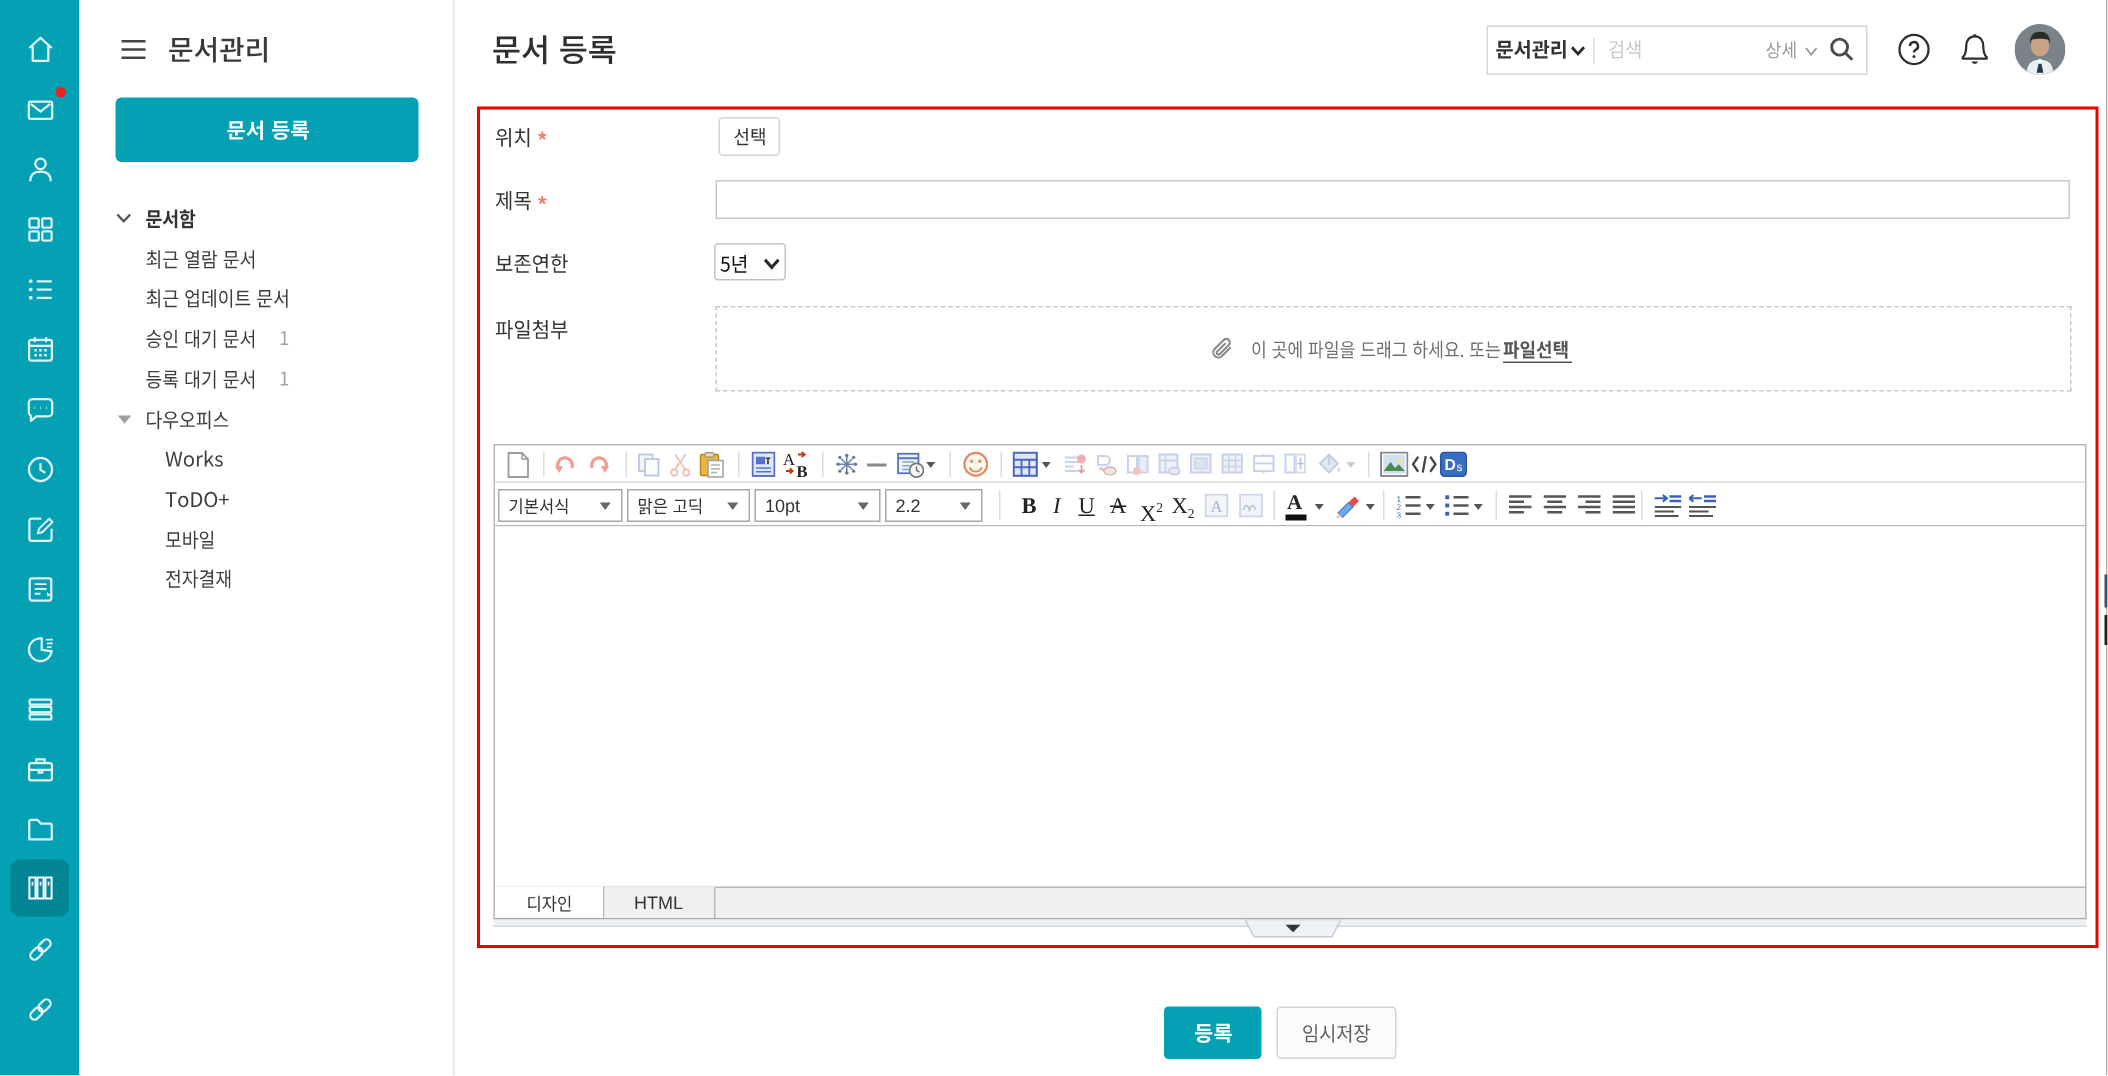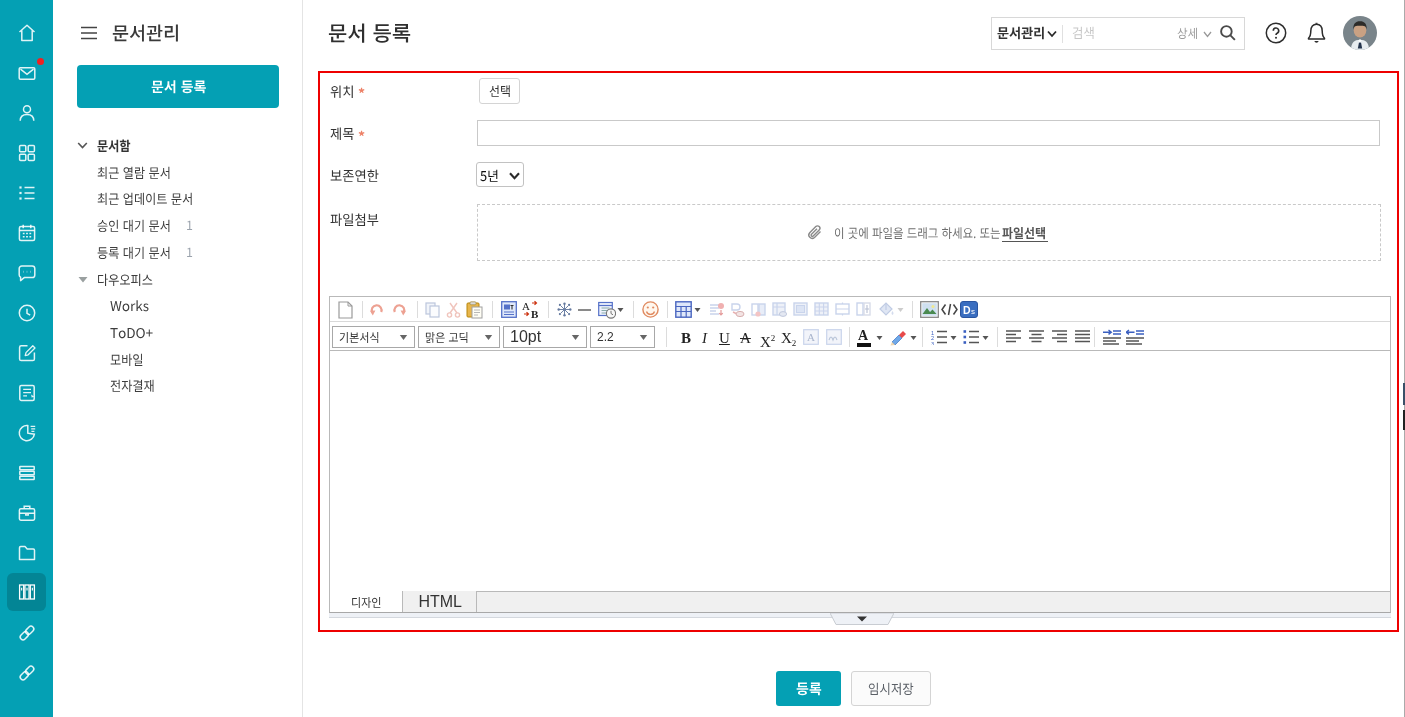--- a/index.html
+++ b/index.html
@@ -237,21 +237,21 @@
 <div class="abs" style="left:1002px;top:240.5px;width:46px;height:1px;background:#555"></div>
 <div class="abs" style="left:329px;top:296px;width:1062px;height:55px;border:1px solid #b9b9b9;background:#fff"></div>
 <div class="abs" style="left:330px;top:321px;width:1060px;height:1px;background:#d9d9d9"></div>
 <div class="abs" style="left:329px;top:351px;width:1062px;height:240px;border-left:1px solid #b9b9b9;border-right:1px solid #b9b9b9;background:#fff"></div>
 <div class="abs" style="left:329px;top:591px;width:1062px;height:22px;background:#f0f0f0;border:1px solid #b9b9b9;border-bottom:1px solid #a8a8a8"></div>
 <div class="abs" style="left:330px;top:591px;width:73px;height:21px;background:#fff;border-right:1px solid #b9b9b9"></div>
 <div class="abs" style="left:403px;top:591px;width:74px;height:21px;background:#f0f0f0;border-right:1px solid #b9b9b9"></div>
 <svg style="position:absolute;left:350.7px;top:590.5px;overflow:visible;" width="2" height="2">
     <path transform="translate(0,16) scale(0.92,1)" d="M8.5 -9.9H9.5V0.9H8.5ZM1.3 -2.6H2.2Q3.3 -2.6 4.1 -2.6Q5.0 -2.6 5.8 -2.7Q6.5 -2.8 7.3 -3.0L7.4 -2.1Q6.6 -2.0 5.8 -1.9Q5.0 -1.8 4.2 -1.8Q3.3 -1.7 2.2 -1.7H1.3ZM1.3 -8.9H6.4V-8.1H2.3V-2.3H1.3ZM14.3 -8.4H15.1V-6.6Q15.1 -5.8 14.9 -4.9Q14.6 -4.1 14.2 -3.4Q13.8 -2.6 13.2 -2.0Q12.7 -1.5 12.0 -1.2L11.5 -1.9Q12.0 -2.2 12.6 -2.7Q13.1 -3.2 13.5 -3.9Q13.9 -4.5 14.1 -5.2Q14.3 -5.9 14.3 -6.6ZM14.5 -8.4H15.3V-6.6Q15.3 -6.0 15.5 -5.3Q15.7 -4.6 16.1 -4.0Q16.5 -3.4 17.0 -3.0Q17.5 -2.5 18.1 -2.2L17.5 -1.4Q16.9 -1.7 16.3 -2.3Q15.8 -2.8 15.4 -3.5Q15.0 -4.2 14.7 -5.0Q14.5 -5.8 14.5 -6.6ZM11.8 -8.8H17.7V-8.0H11.8ZM19.0 -9.9H20.0V0.9H19.0ZM19.8 -5.5H21.8V-4.7H19.8ZM30.6 -9.9H31.6V-2.0H30.6ZM24.6 -0.1H31.9V0.7H24.6ZM24.6 -2.8H25.6V0.2H24.6ZM25.8 -9.2Q26.6 -9.2 27.2 -8.8Q27.8 -8.5 28.2 -7.9Q28.6 -7.3 28.6 -6.5Q28.6 -5.7 28.2 -5.1Q27.8 -4.5 27.2 -4.2Q26.6 -3.8 25.8 -3.8Q24.9 -3.8 24.3 -4.2Q23.7 -4.5 23.3 -5.1Q22.9 -5.7 22.9 -6.5Q22.9 -7.3 23.3 -7.9Q23.7 -8.5 24.3 -8.8Q24.9 -9.2 25.8 -9.2ZM25.8 -8.3Q25.2 -8.3 24.8 -8.1Q24.4 -7.8 24.1 -7.4Q23.9 -7.0 23.9 -6.5Q23.9 -6.0 24.1 -5.5Q24.4 -5.1 24.8 -4.9Q25.2 -4.7 25.8 -4.7Q26.3 -4.7 26.7 -4.9Q27.1 -5.1 27.4 -5.5Q27.6 -6.0 27.6 -6.5Q27.6 -7.0 27.4 -7.4Q27.1 -7.8 26.7 -8.1Q26.3 -8.3 25.8 -8.3Z" fill="#333"></path>
   </svg>
-<div class="abs" style="left:416px;top:595px;width:46px;height:14px;font-size:16px;color:#333;text-align:right;line-height:14px">HTML</div>
+<div class="abs" style="left:416px;top:595px;width:46px;height:14px;font-size:12px;color:#333;text-align:center;line-height:14px">HTML</div>
 <div class="abs" style="left:329px;top:613px;width:1062px;height:5px;background:#eef1f6;border-bottom:1px solid #d4d8de"></div>
 <svg class="abs" style="left:830px;top:613px" width="64" height="13" viewBox="0 0 64 13">
     <path d="M0 0 H64 L58 11.5 H6 Z" fill="#eef1f6" stroke="#c8ccd2" stroke-width="1"></path>
     <path d="M27 3.5 h10 l-5 5 Z" fill="#333"></path>
   </svg>
 <svg class="abs" style="left:338px;top:301px" width="15" height="18" viewBox="0 0 15 18">
     <path d="M1 1 H10 L14 5 V17 H1 Z" fill="#fff" stroke="#9a9a9a" stroke-width="1.2"></path>
     <path d="M10 1 V5 H14" fill="none" stroke="#9a9a9a"></path>
   </svg>
 <div class="abs" style="left:362px;top:301px;width:1px;height:17px;background:#dcdcdc"></div>
@@ -410,21 +410,21 @@
 <svg class="abs" style="left:484px;top:334px" width="9" height="7" viewBox="0 0 9 7">
     <path d="M0.8 1 h7.4 l-3.7 5 Z" fill="#666"></path>
   </svg>
 <svg style="position:absolute;left:425px;top:325.5px;overflow:visible;" width="2" height="2">
     <path transform="translate(0,16) scale(0.92,1)" d="M1.7 0.0H2.4Q3.0 0.0 3.5 0.0Q4.0 -0.0 4.4 -0.0Q4.8 -0.0 5.2 -0.1Q5.6 -0.1 5.9 -0.2L6.0 0.5Q5.6 0.6 5.3 0.7Q4.9 0.7 4.5 0.7Q4.0 0.8 3.5 0.8Q3.0 0.8 2.4 0.8H1.7ZM1.7 -3.6H5.2V-1.1H2.7V0.5H1.7V-1.8H4.3V-2.9H1.7ZM5.7 -3.6H9.0V0.8H8.0V-2.8H5.7ZM8.0 -9.9H9.0V-4.2H8.0ZM8.6 -7.5H10.6V-6.7H8.6ZM1.0 -9.3H6.0V-4.8H1.0ZM5.1 -8.5H2.0V-5.6H5.1ZM11.6 -4.2H21.4V-3.4H11.6ZM12.9 -0.1H20.4V0.7H12.9ZM12.9 -2.4H13.9V0.1H12.9ZM16.5 -9.6Q17.7 -9.6 18.6 -9.3Q19.4 -9.0 19.9 -8.6Q20.4 -8.1 20.4 -7.4Q20.4 -6.7 19.9 -6.2Q19.4 -5.7 18.6 -5.5Q17.7 -5.2 16.5 -5.2Q15.4 -5.2 14.5 -5.5Q13.7 -5.7 13.2 -6.2Q12.7 -6.7 12.7 -7.4Q12.7 -8.1 13.2 -8.6Q13.7 -9.0 14.5 -9.3Q15.4 -9.6 16.5 -9.6ZM16.5 -8.7Q15.7 -8.7 15.1 -8.6Q14.4 -8.4 14.1 -8.1Q13.7 -7.8 13.7 -7.4Q13.7 -7.0 14.1 -6.7Q14.4 -6.4 15.1 -6.2Q15.7 -6.0 16.5 -6.0Q17.4 -6.0 18.0 -6.2Q18.6 -6.4 19.0 -6.7Q19.3 -7.0 19.3 -7.4Q19.3 -7.8 19.0 -8.1Q18.6 -8.4 18.0 -8.6Q17.4 -8.7 16.5 -8.7ZM27.1 -8.8H34.1V-8.0H27.1ZM26.0 -1.4H35.8V-0.6H26.0ZM29.9 -5.3H30.8V-1.0H29.9ZM33.7 -8.8H34.7V-7.8Q34.7 -7.1 34.7 -6.3Q34.6 -5.6 34.6 -4.7Q34.5 -3.8 34.3 -2.7L33.3 -2.9Q33.6 -4.4 33.6 -5.6Q33.7 -6.8 33.7 -7.8ZM37.7 -5.0H38.6Q39.8 -5.0 40.7 -5.0Q41.6 -5.1 42.4 -5.1Q43.1 -5.2 43.9 -5.4L44.0 -4.5Q43.2 -4.4 42.5 -4.3Q41.7 -4.2 40.8 -4.2Q39.9 -4.2 38.6 -4.2H37.7ZM37.7 -9.0H42.8V-8.2H38.7V-4.6H37.7ZM38.7 -2.9H46.0V0.9H45.0V-2.1H38.7ZM45.0 -9.9H46.0V-3.5H45.0Z" fill="#333"></path>
   </svg>
 <div class="abs" style="left:503px;top:326px;width:84px;height:22px;border:1px solid #a8a8a8;background:#fff"></div>
 <svg class="abs" style="left:571px;top:334px" width="9" height="7" viewBox="0 0 9 7">
     <path d="M0.8 1 h7.4 l-3.7 5 Z" fill="#666"></path>
   </svg>
-<div class="abs" style="left:510px;top:330px;font-size:16px;color:#333;line-height:14px">10pt</div>
+<div class="abs" style="left:510px;top:330px;font-size:12px;color:#333;line-height:14px">10pt</div>
 <div class="abs" style="left:590px;top:326px;width:65px;height:22px;border:1px solid #a8a8a8;background:#fff"></div>
 <svg class="abs" style="left:639px;top:334px" width="9" height="7" viewBox="0 0 9 7">
     <path d="M0.8 1 h7.4 l-3.7 5 Z" fill="#666"></path>
   </svg>
 <div class="abs" style="left:597px;top:330px;font-size:12px;color:#333;line-height:14px">2.2</div>
 <div class="abs" style="left:666px;top:327px;width:1px;height:20px;background:#dcdcdc"></div>
 <div class="abs" style="left:681px;top:330px;font-family:Liberation Serif,serif;font-size:15px;color:#222;line-height:16px;font-weight:bold">B</div>
 <div class="abs" style="left:702px;top:330px;font-family:Liberation Serif,serif;font-size:15px;color:#222;line-height:16px;font-style:italic">I</div>
 <div class="abs" style="left:719px;top:330px;font-family:Liberation Serif,serif;font-size:15px;color:#222;line-height:16px;text-decoration:underline">U</div>
 <div class="abs" style="left:740px;top:330px;font-family:Liberation Serif,serif;font-size:15px;color:#222;line-height:16px;text-decoration:line-through">A</div>

